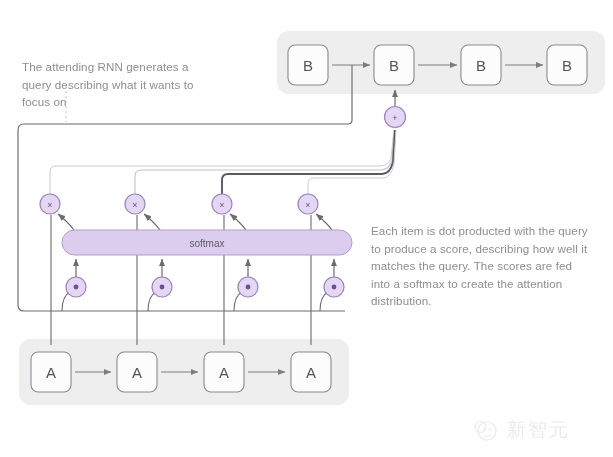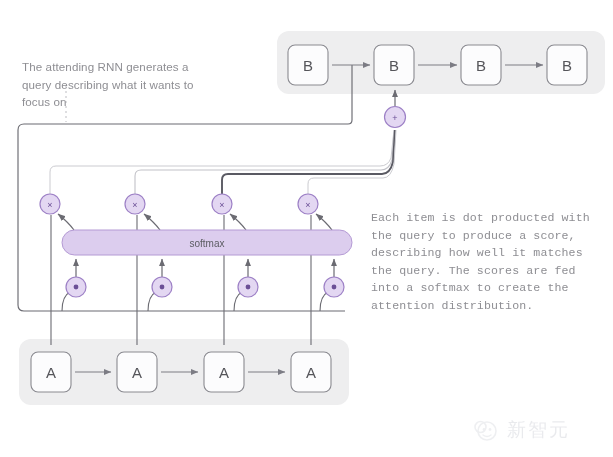--- a/index.html
+++ b/index.html
@@ -4,21 +4,21 @@
 <style>
   html,body{margin:0;padding:0;background:#ffffff;}
   body{width:613px;height:457px;position:relative;overflow:hidden;
        font-family:"Liberation Sans","DejaVu Sans",sans-serif;}
   #stage{position:absolute;inset:0;width:613px;height:457px;}
   svg.layer{position:absolute;left:0;top:0;width:613px;height:457px;}
 
   .note{position:absolute;color:#8e8e93;font-size:11.6px;line-height:17.5px;
         letter-spacing:.1px;}
   #note-left{left:22px;top:46px;width:196px;margin-top:12px;}
-  #note-right{left:371px;top:209px;width:222px;font-family:Liberation Mono, monospace;}
+  #note-right{left:371px;top:222px;width:222px;}
 
   .cellText{font-family:"Liberation Sans","DejaVu Sans",sans-serif;
             font-size:15px;fill:#55555a;}
   .opText{font-family:"Liberation Sans","DejaVu Sans",sans-serif;
           font-size:9px;fill:#6b4f96;}
   .smText{font-family:"Liberation Sans","DejaVu Sans",sans-serif;
           font-size:10px;fill:#5c5c63;}
 
   #watermark{position:absolute;left:470px;top:410px;width:132px;height:40px;
              display:flex;align-items:center;gap:7px;opacity:.30;}

